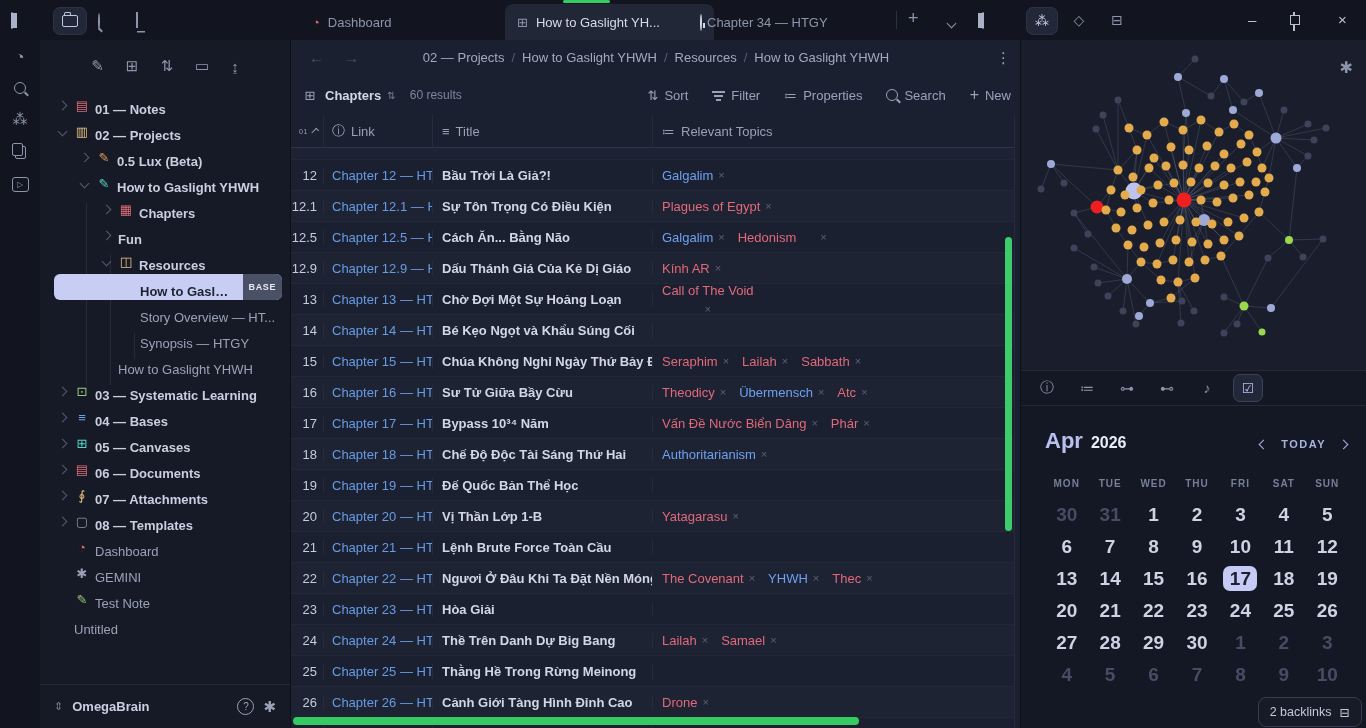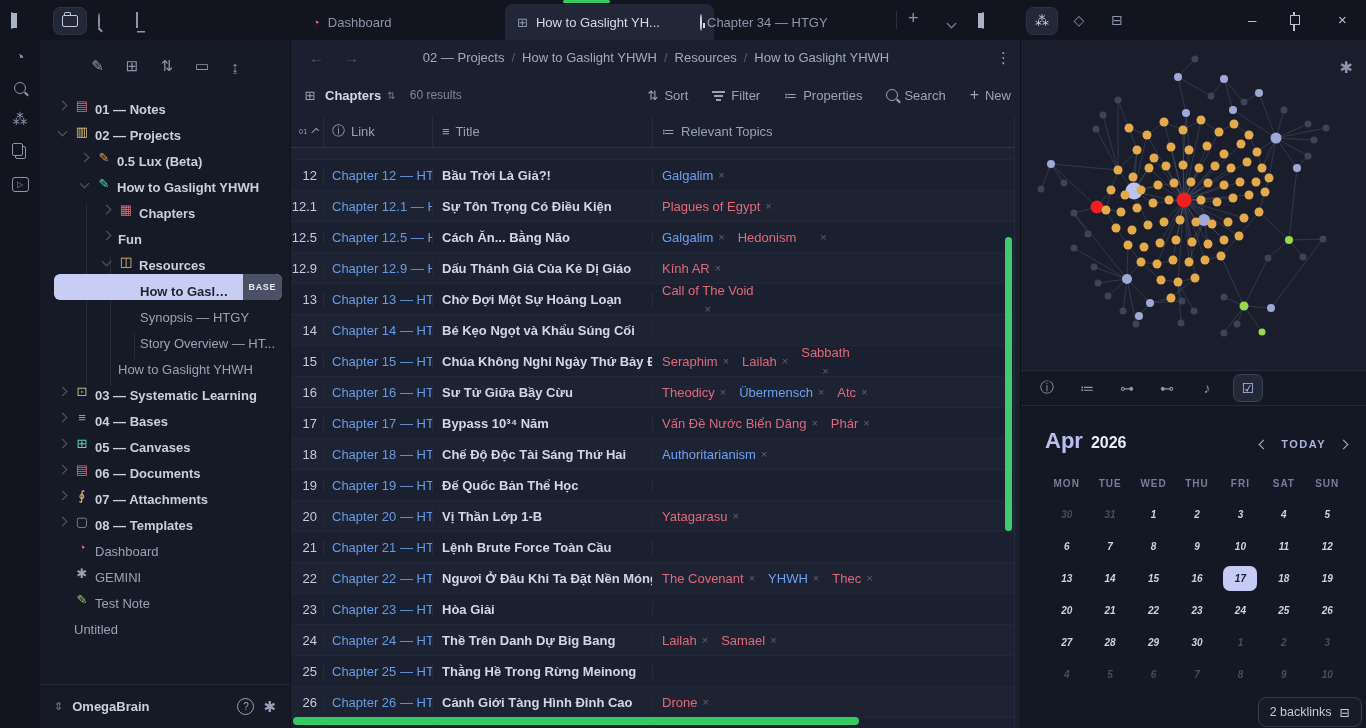--- a/index.html
+++ b/index.html
@@ -90,21 +90,21 @@
   #pstrip{position:absolute;left:0;top:330px;width:346px;height:36px;border-top:1px solid #232736;border-bottom:1px solid #232736;display:flex;align-items:center;gap:12px;padding:0 12px;box-sizing:border-box;}
   .ptab{width:28px;height:26px;display:flex;align-items:center;justify-content:center;color:#8d95ac;font-size:14px;border-radius:7px;}
   .ptab.active{background:#232839;border:1px solid #3a4158;color:#b6bdf0;}
   #calhead{position:absolute;left:24px;top:388px;right:20px;display:flex;align-items:baseline;}
   #calhead .mon{font-size:22px;font-weight:600;color:#b9c0ee;}
   #calhead .yr{font-size:16px;font-weight:800;color:#e9ecf7;margin-left:8px;}
   #calnav{margin-left:auto;display:flex;align-items:center;gap:14px;color:#aab3e0;}
   #calnav .today{font-size:11px;font-weight:700;letter-spacing:1.5px;}
   #calgrid{position:absolute;left:24px;top:438px;right:18px;display:grid;grid-template-columns:repeat(7,1fr);row-gap:7px;}
   .dow{font-size:10px;font-weight:700;letter-spacing:1px;color:#767e9a;text-align:center;padding-bottom:6px;}
-  .day{height:25px;display:flex;align-items:center;justify-content:center;font-size:10px;font-weight:600;color:#cdd2e4;font-style:italic;}
+  .day{height:25px;display:flex;align-items:center;justify-content:center;font-size:19px;font-weight:600;color:#cdd2e4;}
   .day.dim{color:#454c63;}
   .day .pill{width:34px;height:25px;border-radius:7px;background:#c5cbf4;color:#1b1f2e;display:flex;align-items:center;justify-content:center;}
   #backlinks{position:absolute;right:5px;bottom:1px;height:28px;border:1px solid #353b52;border-radius:8px;background:#171b28;display:flex;align-items:center;gap:8px;padding:0 11px;color:#c3c9da;font-size:12.5px;}
 </style>
 </head>
 <body>
 
 <div id="app">
 
   <div id="topbar">
@@ -230,25 +230,25 @@
           <span class="ficon" style="color: rgb(229, 192, 123);">◫</span>
           <span class="lbl">Resources</span>
         </div>
         <div class="titem file selected" style="padding-left: 68px;">
           <span class="cvslot"></span>
           <span class="lbl">How to Gasligh...</span>
           <span class="badge">BASE</span>
         </div>
         <div class="titem file" style="padding-left: 68px;">
           <span class="cvslot"></span>
-          <span class="lbl">Synopsis — HTGY</span>
+          <span class="lbl">Story Overview — HT...</span>
         </div>
         <div class="titem file" style="padding-left: 68px;">
           <span class="cvslot"></span>
-          <span class="lbl">Story Overview — HT...</span>
+          <span class="lbl">Synopsis — HTGY</span>
         </div>
         <div class="titem file" style="padding-left: 46px;">
           <span class="cvslot"></span>
           <span class="lbl">How to Gaslight YHWH</span>
         </div>
         <div class="titem folder" style="padding-left: 2px;">
           <span class="cvslot">
             <span class="cv r"></span>
           </span>
           <span class="ficon" style="color: rgb(152, 195, 121);">⊡</span>
@@ -473,21 +473,21 @@
           </div>
           <div class="c3">
             <span class="tag" style="color: rgb(224, 105, 122);">
               <span>Seraphim</span>
               <span class="x">×</span>
             </span>
             <span class="tag" style="color: rgb(224, 105, 122);">
               <span>Lailah</span>
               <span class="x">×</span>
             </span>
-            <span class="tag" style="color: rgb(224, 105, 122); flex-direction: column;">
+            <span class="tag" style="color: rgb(224, 105, 122);">
               <span>Sabbath</span>
               <span class="x">×</span>
             </span>
           </div>
         </div>
         <div class="trow">
           <div class="c0">16</div>
           <div class="c1">
             <span class="link">Chapter 16 — HTGY</span>
           </div>

